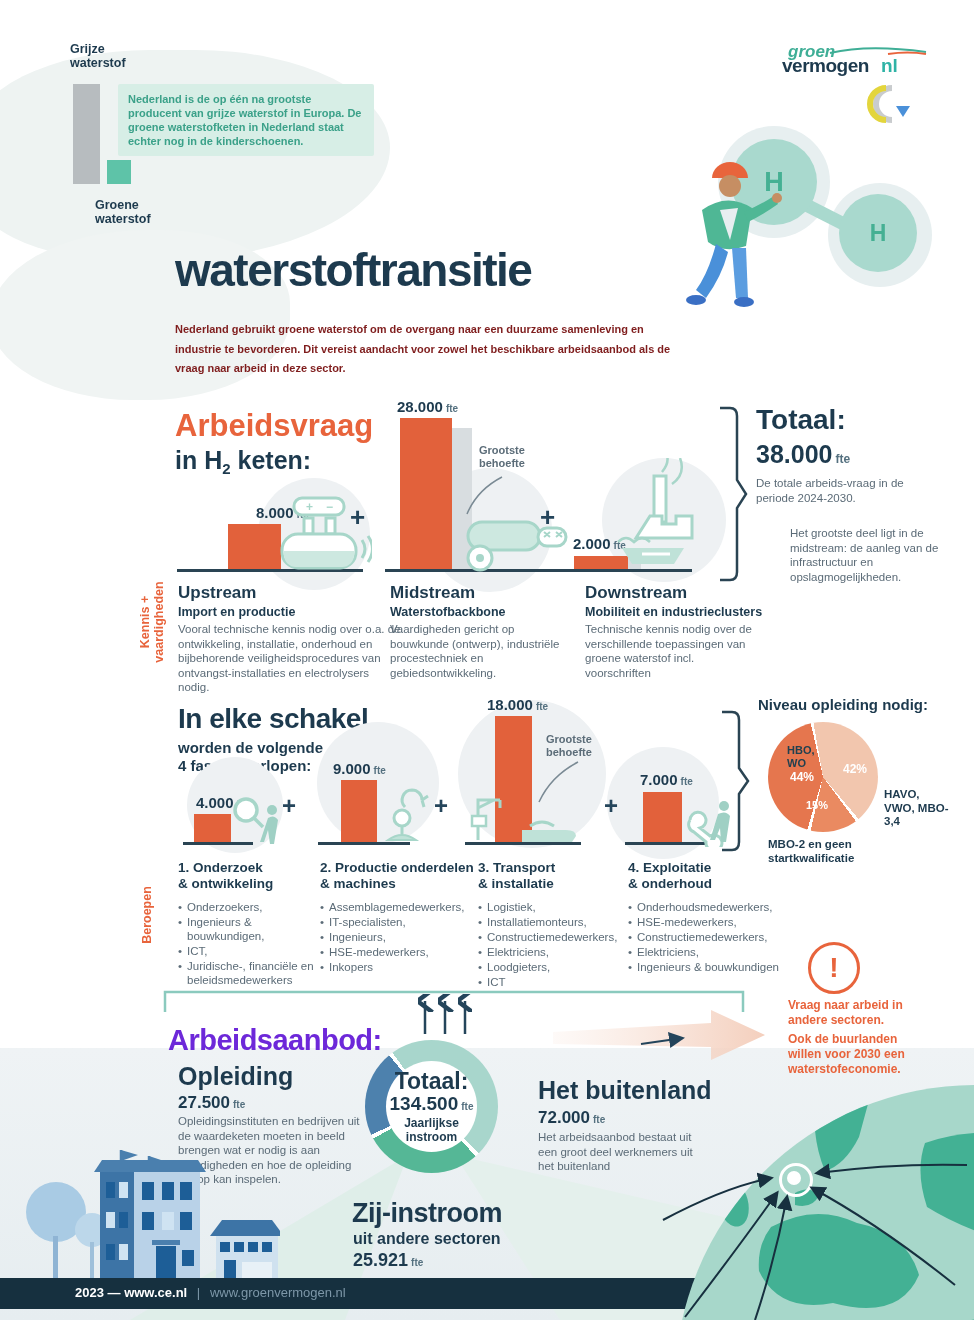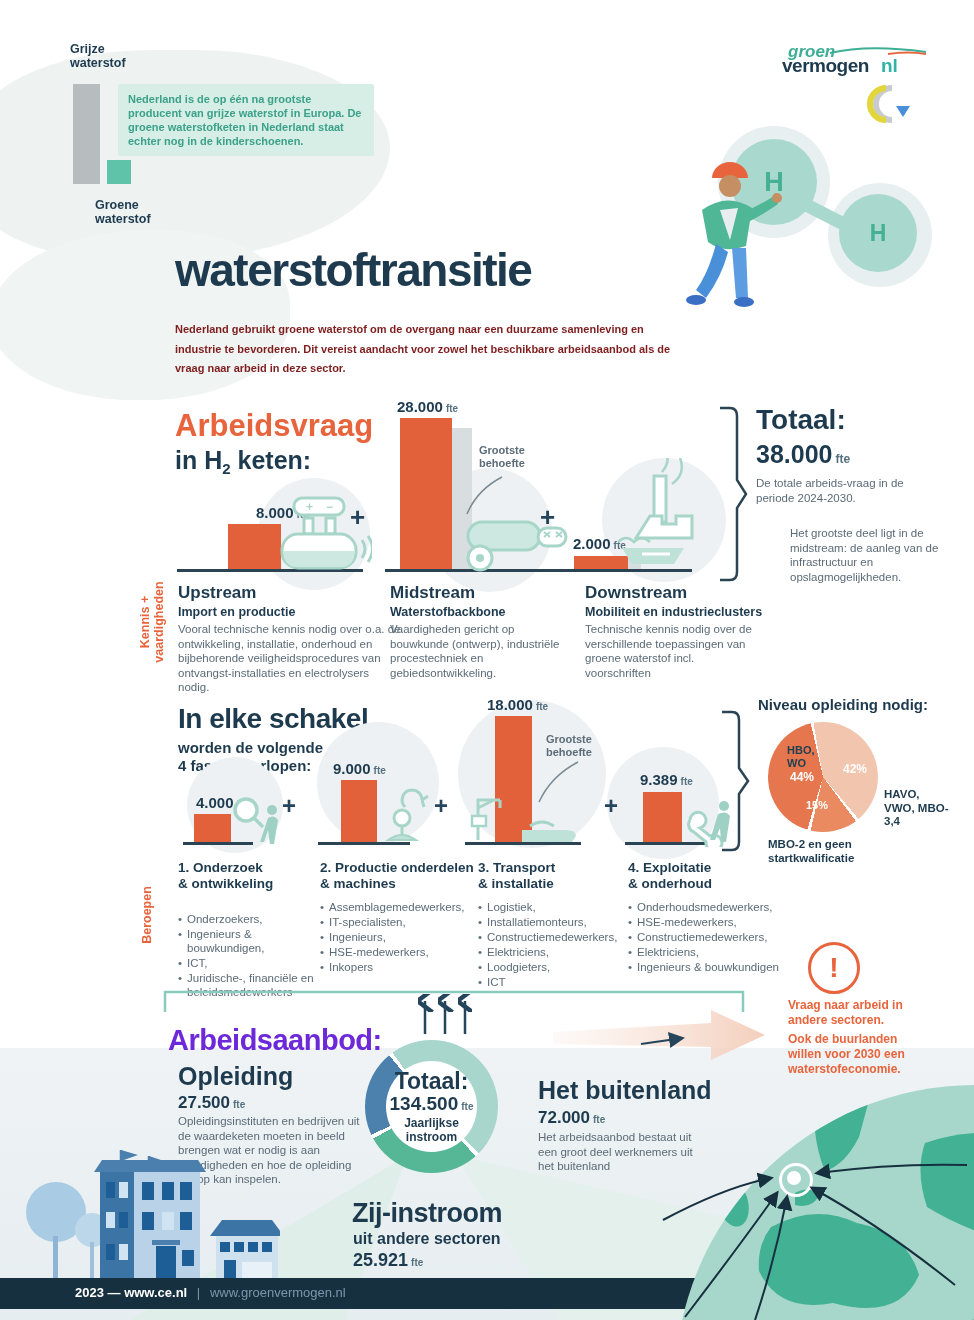--- a/index.html
+++ b/index.html
@@ -211,21 +211,21 @@
       <path d="M45 2 Q18 16 6 42" stroke="#7a8a94" stroke-width="1.5" fill="none"></path>
     </svg>
   <svg class="abs" style="left:464px;top:786px;" width="118" height="58" viewBox="0 0 118 58">
     <path d="M14 54 V14 h22 M14 22 l16 -8 M36 14 v8" stroke="#a7d6c9" stroke-width="3" fill="none"></path>
     <rect x="8" y="30" width="14" height="10" stroke="#a7d6c9" stroke-width="2.5" fill="#fff"></rect>
     <path d="M58 44 h44 q10 0 10 6 l-4 6 h-50 z" fill="#bfe2d8"></path>
     <path d="M66 40 q12 -8 24 0" stroke="#a7d6c9" stroke-width="3" fill="none"></path>
   </svg>
   <div class="abs plus" style="left:604px;top:792px;font-size:24px;">+</div>
 
-  <div class="abs barlabel" style="left:640px;top:771px;"><span>9.389</span><span class="fte">fte</span></div>
+  <div class="abs barlabel" style="left:640px;top:771px;"><span>7.000</span><span class="fte">fte</span></div>
   <div class="abs bar" style="left:643px;top:792px;width:39px;height:50px;"></div>
   <div class="abs baseline" style="left:625px;top:842px;width:80px;"></div>
   <svg class="abs" style="left:684px;top:792px;" width="52" height="55" viewBox="0 0 52 55">
     <path d="M6 28 a8 8 0 1 1 10 8 l10 8 a8 8 0 1 1 -4 6 l-12 -10 a8 8 0 0 1 -4 -12" stroke="#a7d6c9" stroke-width="3" fill="#fff"></path>
     <circle cx="40" cy="14" r="5" fill="#9fd0c4"></circle>
     <path d="M34 22 q8 -4 12 2 l-4 26 h-5 l-1 -14 l-5 12 h-5 z" fill="#9fd0c4"></path>
   </svg>
 
   <svg class="abs" style="left:722px;top:710px;" width="28" height="142" viewBox="0 0 28 142">
     <path d="M0 2 H10 Q17 2 17 10 V58 L26 71 L17 84 V132 Q17 140 10 140 H0" stroke="#2a4453" stroke-width="2.5" fill="none"></path>
@@ -237,21 +237,21 @@
   <div class="abs b" style="left:843px;top:762px;font-size:12px;color:#fff;">42%</div>
   <div class="abs b" style="left:806px;top:799px;font-size:11px;color:#fff;">15%</div>
   <div class="abs b navy" style="left:884px;top:788px;width:66px;font-size:11.5px;line-height:13.5px;">HAVO, VWO, MBO-3,4</div>
   <div class="abs b navy" style="left:768px;top:838px;width:122px;font-size:11.5px;line-height:13.5px;">MBO-2 en geen startkwalificatie</div>
 
   <div class="abs vlabel" style="left:112px;top:908px;width:70px;">Beroepen</div>
 
   <div class="abs" style="left:178px;top:860px;width:138px;">
     <div class="fase-title">1. Onderzoek</div>
     <div class="fase-title">&amp; ontwikkeling</div>
-    <ul class="blist" style="margin-top:20px;">
+    <ul class="blist" style="margin-top:8px;">
       <li>Onderzoekers,</li>
       <li>Ingenieurs &amp; bouwkundigen,</li>
       <li>ICT,</li>
       <li>Juridische-, financiële en beleidsmedewerkers</li>
     </ul>
   </div>
   <div class="abs" style="left:320px;top:860px;width:172px;">
     <div class="fase-title">2. Productie onderdelen</div>
     <div class="fase-title">&amp; machines</div>
     <ul class="blist" style="margin-top:8px;">

